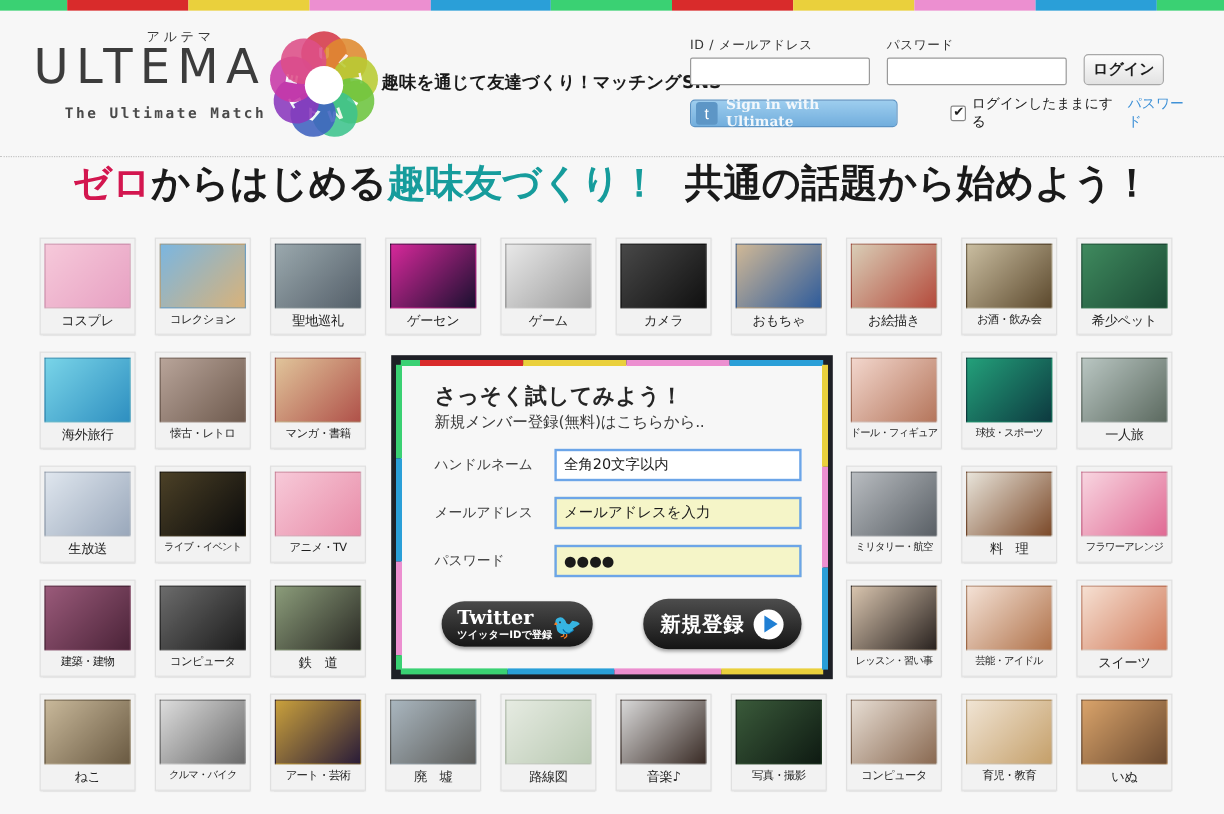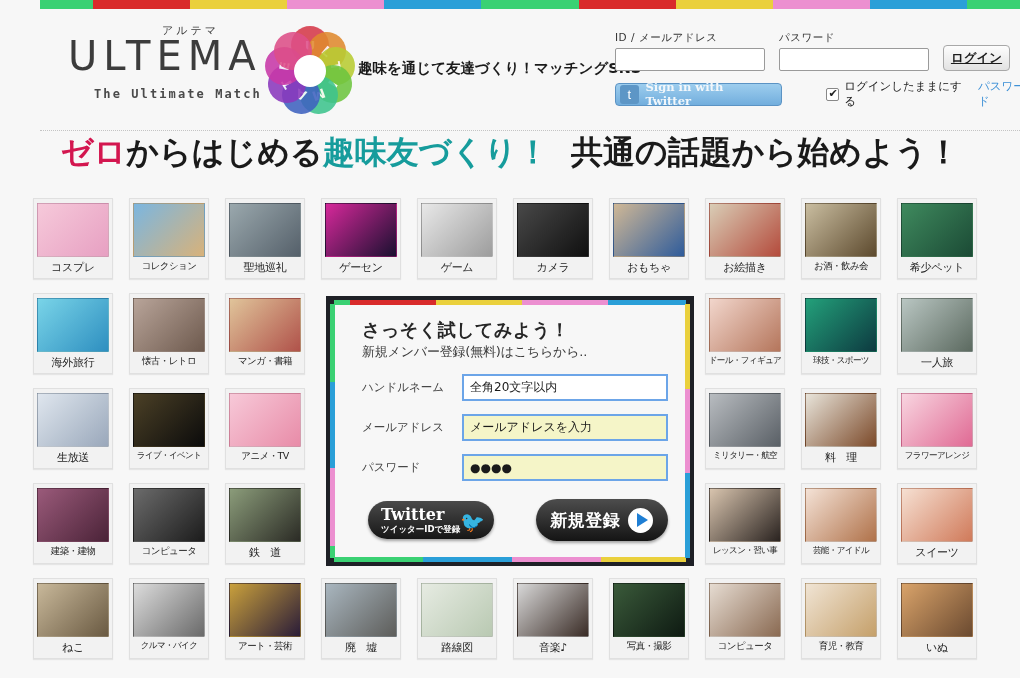--- a/index.html
+++ b/index.html
@@ -3,21 +3,21 @@
 <meta charset="utf-8">
 <title>ULTEMA</title>
 <style>
   * { box-sizing: border-box; margin: 0; padding: 0; }
   html, body {
     width: 1020px; height: 678px;
     font-family: "Liberation Sans", "DejaVu Sans", sans-serif;
     background: #f7f7f7;
     overflow: hidden;
   }
-  #page { position: relative; width: 1020px; height: 678px; background: #f7f7f7; padding-left: 40px; }
+  #page { position: relative; width: 1020px; height: 678px; background: #f7f7f7; }
 
   
   .topstrip { display: flex; width: 100%; height: 9px; }
   .topstrip i { display: block; height: 100%; }
 
   
   .header { position: relative; height: 113px; background: #f7f7f7; }
   .logo-wrap { position: absolute; left: 28px; top: 14px; width: 300px; height: 92px; }
   .logo-kana {
     position: absolute; left: 94px; top: 0px;
@@ -63,21 +63,20 @@
   .login-input {
     width: 150px; height: 23px; border: 1px solid #9a9a9a;
     background: #fff; border-radius: 2px; font-size: 12px; padding: 0 4px;
     font-family: "DejaVu Sans", sans-serif;
   }
   .login-btn {
     width: 67px; height: 26px; font-size: 12.5px; font-weight: bold;
     color: #1c1c1c; border: 1px solid #a8a8a8; border-radius: 4px;
     background: linear-gradient(#fdfdfd,#e2e2e2); cursor: pointer;
     font-family: "DejaVu Sans", sans-serif;
-    text-decoration: underline;
   }
   .login-row2 { display: flex; align-items: center; margin-top: 8px; }
   .tw-btn {
     display: inline-flex; align-items: center; height: 23px; padding: 0 12px 0 4px;
     background: linear-gradient(#9dcdee,#72aedd); border: 1px solid #5b93c4;
     border-radius: 4px; cursor: pointer;
   }
   .tw-bird {
     width: 19px; height: 19px; background: #5d96c6; border-radius: 3px;
     margin-right: 7px; color: #fff; font-size: 13px; line-height: 19px; text-align: center;
@@ -241,21 +240,21 @@
         <div class="login-field">
           <span class="login-label">パスワード</span>
           <input class="login-input" type="password" value="" style="">
         </div>
         <button class="login-btn">ログイン</button>
       </div>
 
       <div class="login-row2">
         <div class="tw-btn">
           <span class="tw-bird">t</span>
-          <span class="tw-label">Sign in with Twitter</span>
+          <span class="tw-label">Sign in with Ultimate</span>
         </div>
         <div class="keep">
           <span class="keep-box"></span>
           <span class="keep-text">ログインしたままにする</span>
           <span class="pw-link">パスワード</span>
         </div>
       </div>
     </div>
 
     <div class="divider-dots"></div>

